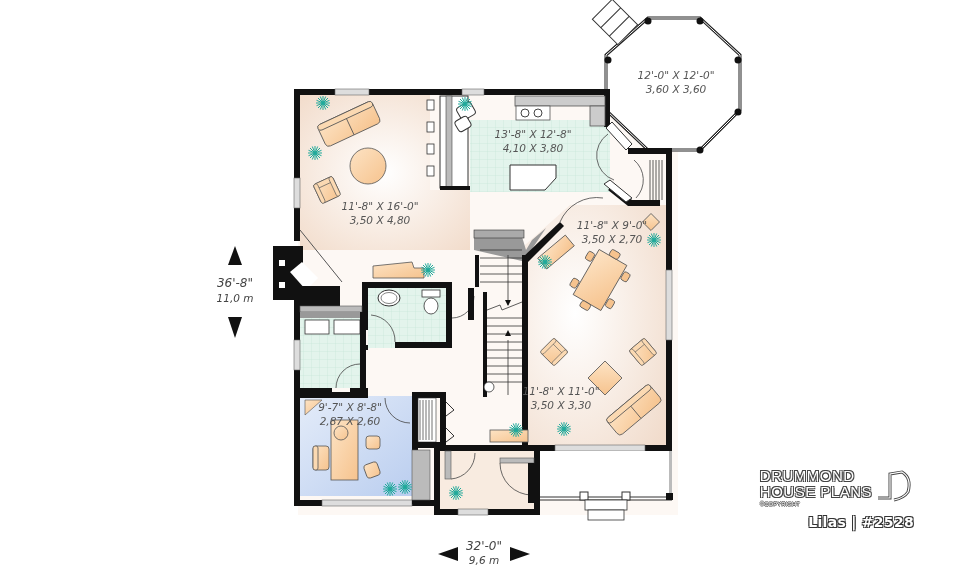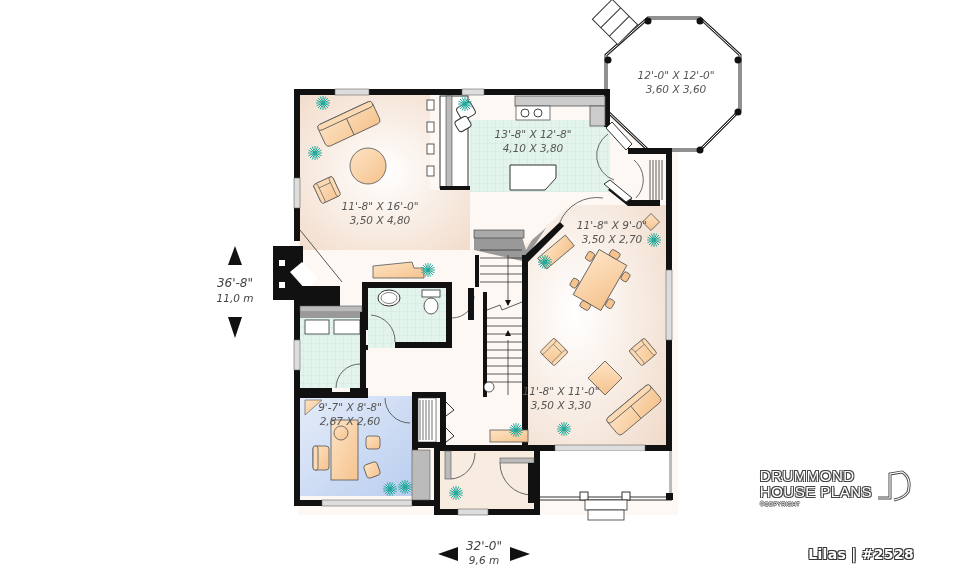--- a/index.html
+++ b/index.html
@@ -6,21 +6,21 @@
     body { width: 960px; height: 569px; position: relative; overflow: hidden; font-family: "Liberation Sans", sans-serif; }
     #plan { position: absolute; left: 0; top: 0; width: 960px; height: 569px; }
     .dim-label { font-family: "DejaVu Sans", sans-serif; font-style: italic; font-size: 10.5px; fill: #555; }
     .ext-dim { font-family: "DejaVu Sans", sans-serif; font-style: italic; font-size: 12px; fill: #444; }
     .ext-dim-m { font-family: "DejaVu Sans", sans-serif; font-style: italic; font-size: 10.5px; fill: #444; }
     .brand { position: absolute; right: 88px; top: 468px; text-align: left; color: #fff; }
     .brand-line { font-family: "Liberation Sans", sans-serif; font-size: 15px; letter-spacing: 0.5px; line-height: 16px; color: #fff;
       text-shadow: -1px -1px 0 #444, 1px -1px 0 #444, -1px 1px 0 #444, 1px 1px 0 #444; }
     .brand-copy { font-size: 6px; color: #fff; text-shadow: -0.6px 0 #444, 0.6px 0 #444, 0 0.6px #444, 0 -0.6px #444; margin-top: 1px; margin-right: 2px; }
     .brand-logo { position: absolute; right: -44px; top: 0px; }
-    .plan-name { position: absolute; right: 46px; top: 546px; font-family: "DejaVu Sans", sans-serif; font-size: 14px; font-weight: bold; color: #fff;
+    .plan-name { position: absolute; right: 46px; top: 514px; font-family: "DejaVu Sans", sans-serif; font-size: 14px; font-weight: bold; color: #fff;
       text-shadow: -1px -1px 0 #333, 1px -1px 0 #333, -1px 1px 0 #333, 1px 1px 0 #333; letter-spacing: 0.3px; }
   </style>
 </head>
 <body>
 
 <svg id="plan" viewBox="0 0 960 569" xmlns="http://www.w3.org/2000/svg">
   <defs>
     <radialGradient id="woodGrad" cx="0.5" cy="0.5" r="0.7">
       <stop offset="0" stop-color="#ffffff"></stop>
       <stop offset="1" stop-color="#f2dccb"></stop>

